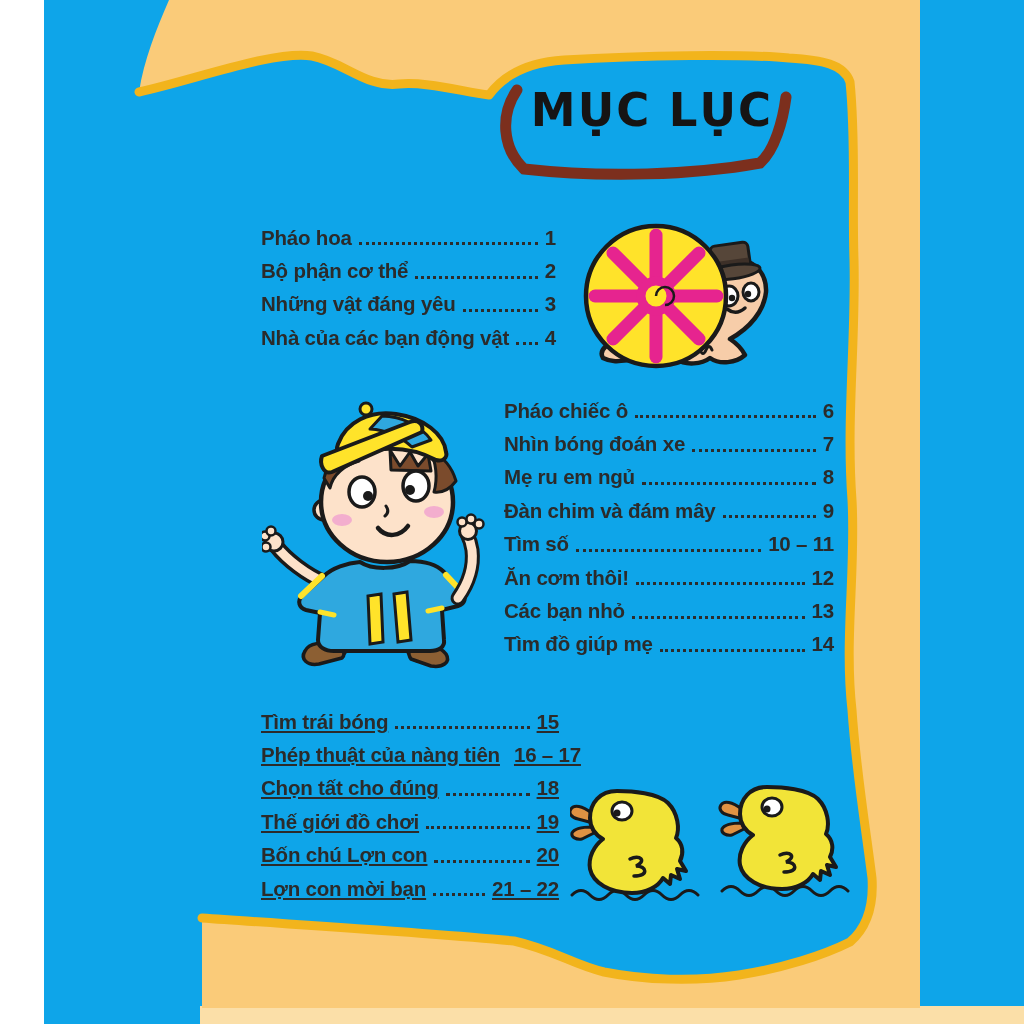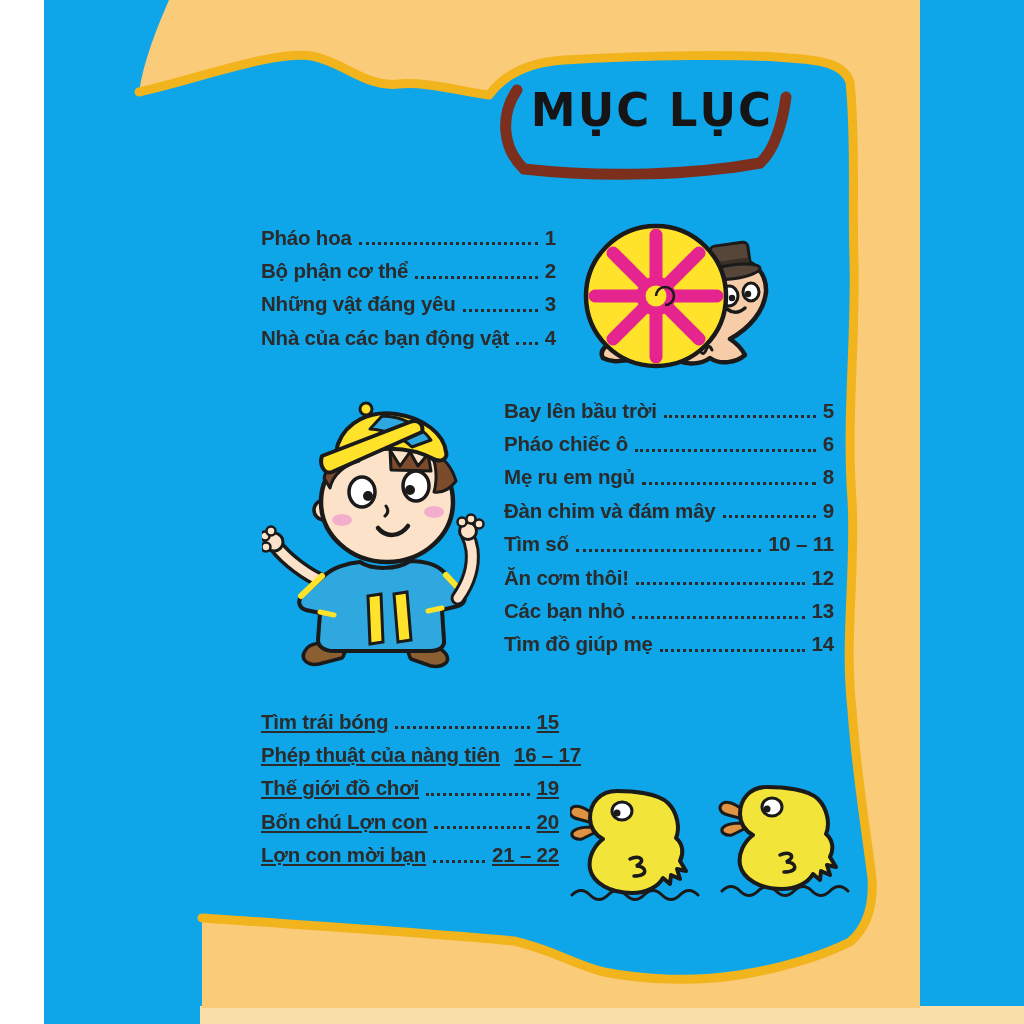--- a/index.html
+++ b/index.html
@@ -106,30 +106,30 @@
     </div>
     <div class="toc-row">
       <span class="toc-label">Nhà của các bạn động vật</span>
       <span class="toc-dots"></span>
       <span class="toc-page">4</span>
     </div>
   </div>
 
   <div class="toc toc-s2">
     <div class="toc-row">
-      <span class="toc-label">Bay lên bầu trời</span>
-      <span class="toc-dots"></span>
-      <span class="toc-page">5</span>
-    </div>
-    <div class="toc-row">
       <span class="toc-label">Pháo chiếc ô</span>
       <span class="toc-dots"></span>
       <span class="toc-page">6</span>
     </div>
     <div class="toc-row">
+      <span class="toc-label">Nhìn bóng đoán xe</span>
+      <span class="toc-dots"></span>
+      <span class="toc-page">7</span>
+    </div>
+    <div class="toc-row">
       <span class="toc-label">Mẹ ru em ngủ</span>
       <span class="toc-dots"></span>
       <span class="toc-page">8</span>
     </div>
     <div class="toc-row">
       <span class="toc-label">Đàn chim và đám mây</span>
       <span class="toc-dots"></span>
       <span class="toc-page">9</span>
     </div>
     <div class="toc-row">
@@ -157,20 +157,25 @@
   <div class="toc toc-s3">
     <div class="toc-row">
       <span class="toc-label">Tìm trái bóng</span>
       <span class="toc-dots"></span>
       <span class="toc-page">15</span>
     </div>
     <div class="toc-row">
       <span class="toc-label">Phép thuật của nàng tiên</span>
       <span class="toc-dots"></span>
       <span class="toc-page">16 – 17</span>
+    </div>
+    <div class="toc-row">
+      <span class="toc-label">Chọn tất cho đúng</span>
+      <span class="toc-dots"></span>
+      <span class="toc-page">18</span>
     </div>
     <div class="toc-row">
       <span class="toc-label">Thế giới đồ chơi</span>
       <span class="toc-dots"></span>
       <span class="toc-page">19</span>
     </div>
     <div class="toc-row">
       <span class="toc-label">Bốn chú Lợn con</span>
       <span class="toc-dots"></span>
       <span class="toc-page">20</span>

